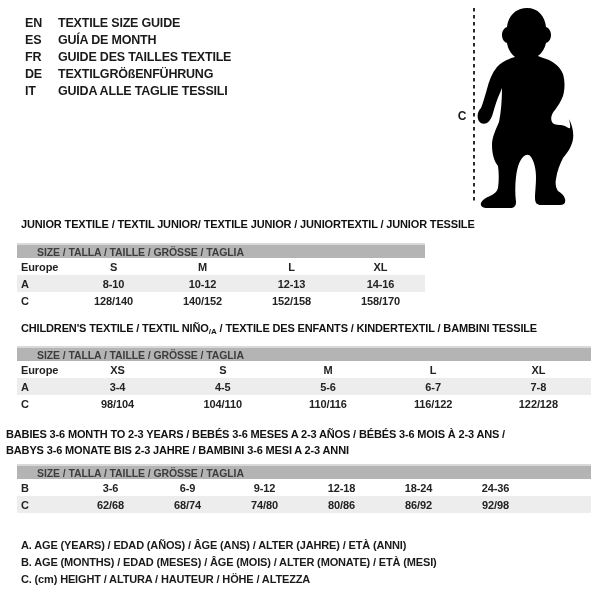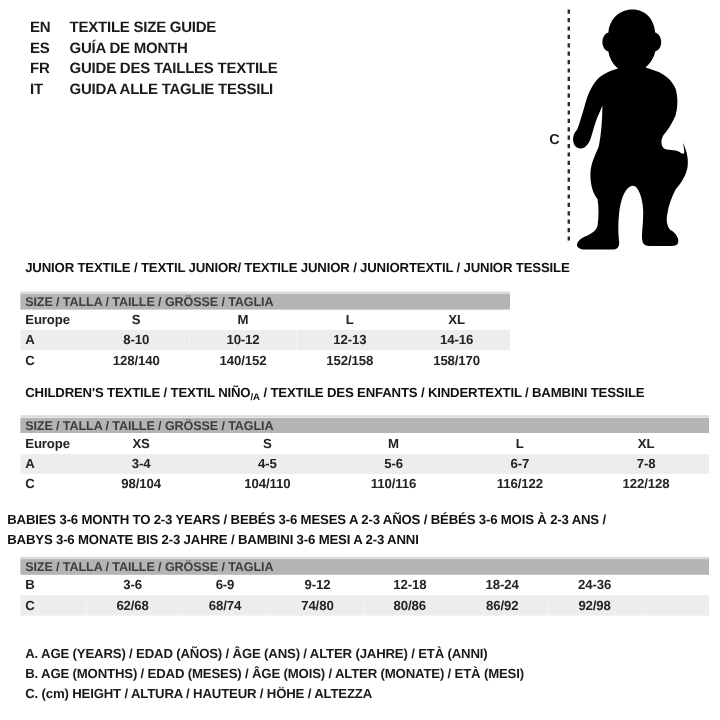--- a/index.html
+++ b/index.html
@@ -23,21 +23,21 @@
   .sec-title sub{font-size:8px;vertical-align:-2px;letter-spacing:0;}
   .two-line{line-height:16px;}
 
   
   table.size-table{border-collapse:collapse;table-layout:fixed;font-size:11px;}
   .size-table td{
     padding:0;margin:0;text-align:center;height:17px;vertical-align:middle;
     color:#232323;letter-spacing:-0.1px;white-space:nowrap;overflow:hidden;font-weight:bold;
   }
   .size-table tr.band td{
-    background:#b4b4b4;text-align:left;padding-left:4px;font-weight:bold;
+    background:#b4b4b4;text-align:left;padding-left:20px;font-weight:bold;
     color:#3d3d3d;font-size:10.5px;height:13px;border-top:2px solid #d9d9d9;letter-spacing:-0.1px;
   }
   .size-table td.lbl{text-align:left;padding-left:4px;}
   .size-table tr.shade td{background:#ededed;}
   .t1{left:17px;top:243px;width:408px;}
   .t1-title{left:21px;top:218px;}
   .t2{left:17px;top:346px;width:574px;}
   .t2-title{left:21px;top:322px;}
   .t3{left:17px;top:464px;width:574px;}
   .t3-title{left:6px;top:426px;}
@@ -54,20 +54,24 @@
     <span class="lang-code">EN</span>
     <span class="lang-title">TEXTILE SIZE GUIDE</span>
   </div>
   <div class="lang-row">
     <span class="lang-code">ES</span>
     <span class="lang-title">GUÍA DE MONTH</span>
   </div>
   <div class="lang-row">
     <span class="lang-code">FR</span>
     <span class="lang-title">GUIDE DES TAILLES TEXTILE</span>
+  </div>
+  <div class="lang-row">
+    <span class="lang-code">DE</span>
+    <span class="lang-title">TEXTILGRÖßENFÜHRUNG</span>
   </div>
   <div class="lang-row">
     <span class="lang-code">IT</span>
     <span class="lang-title">GUIDA ALLE TAGLIE TESSILI</span>
   </div>
 </div>
 
 <div class="abs figure-label">C</div>
 
 <svg class="abs figure-wrap" viewBox="0 0 130 210">

